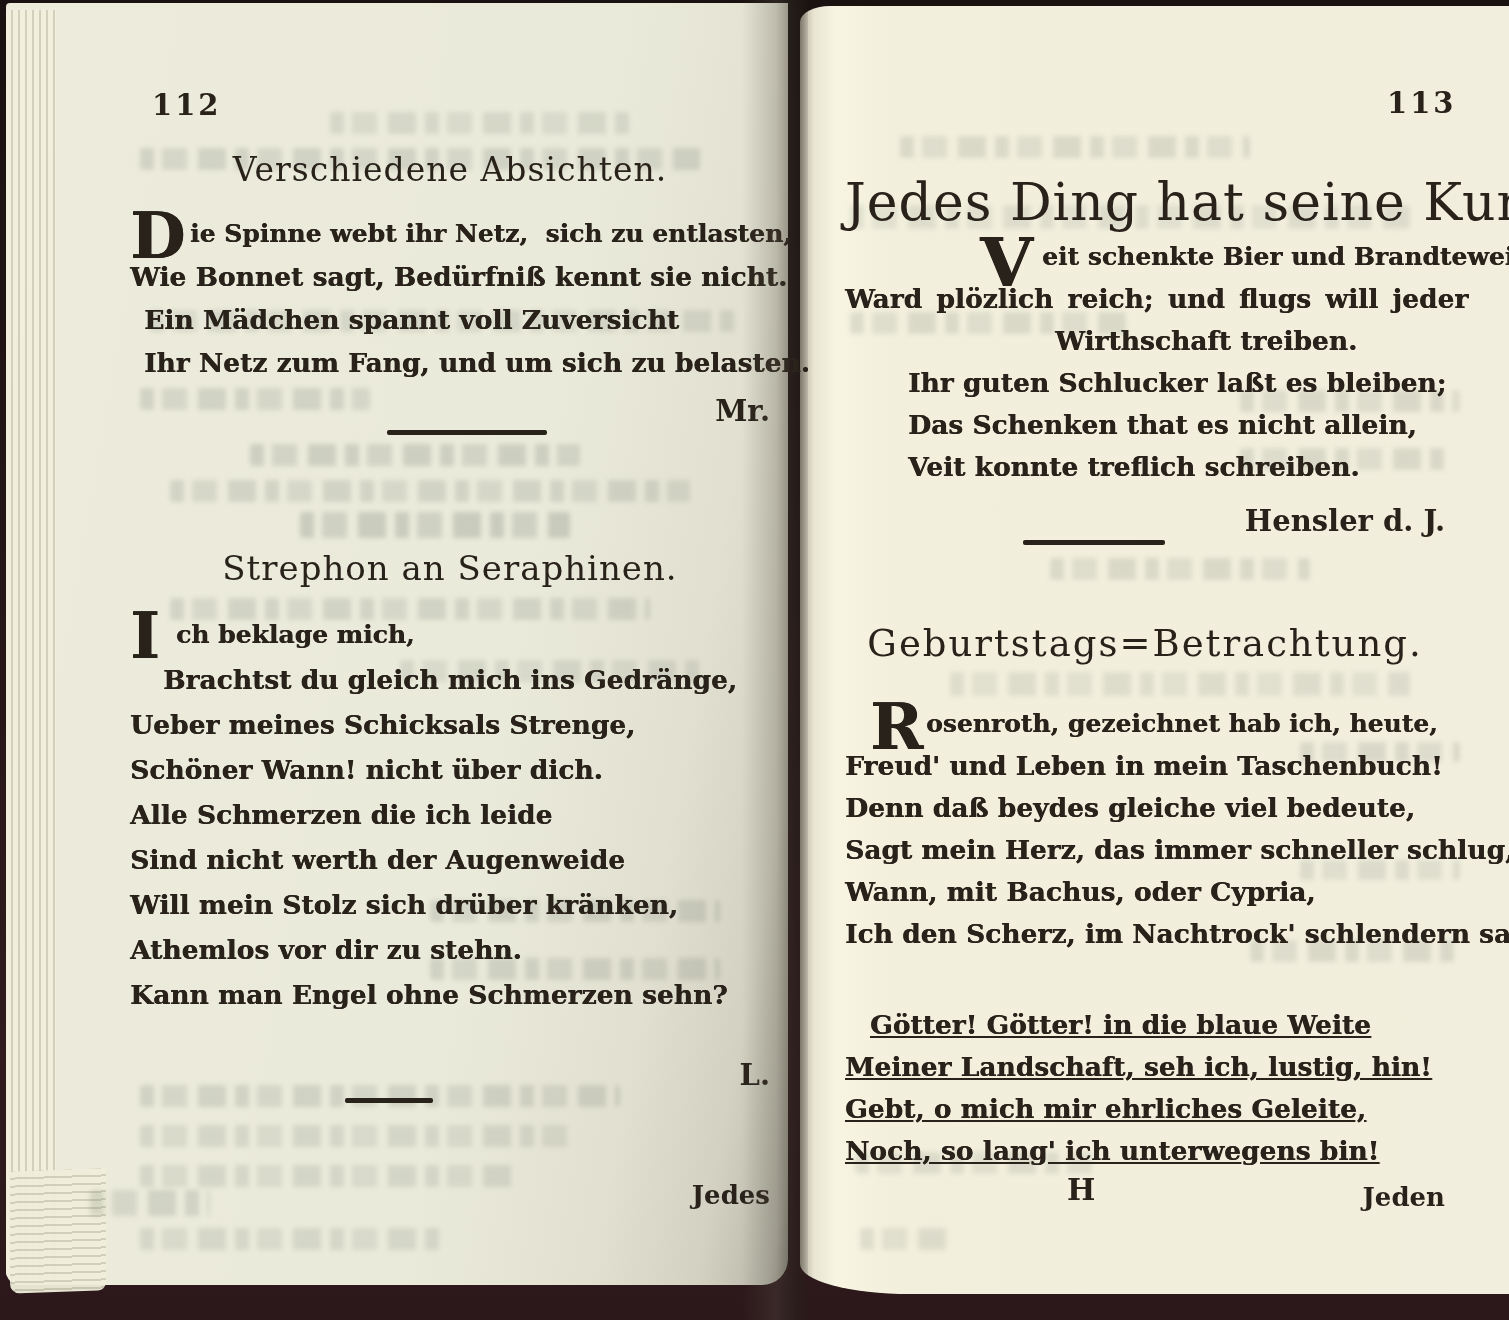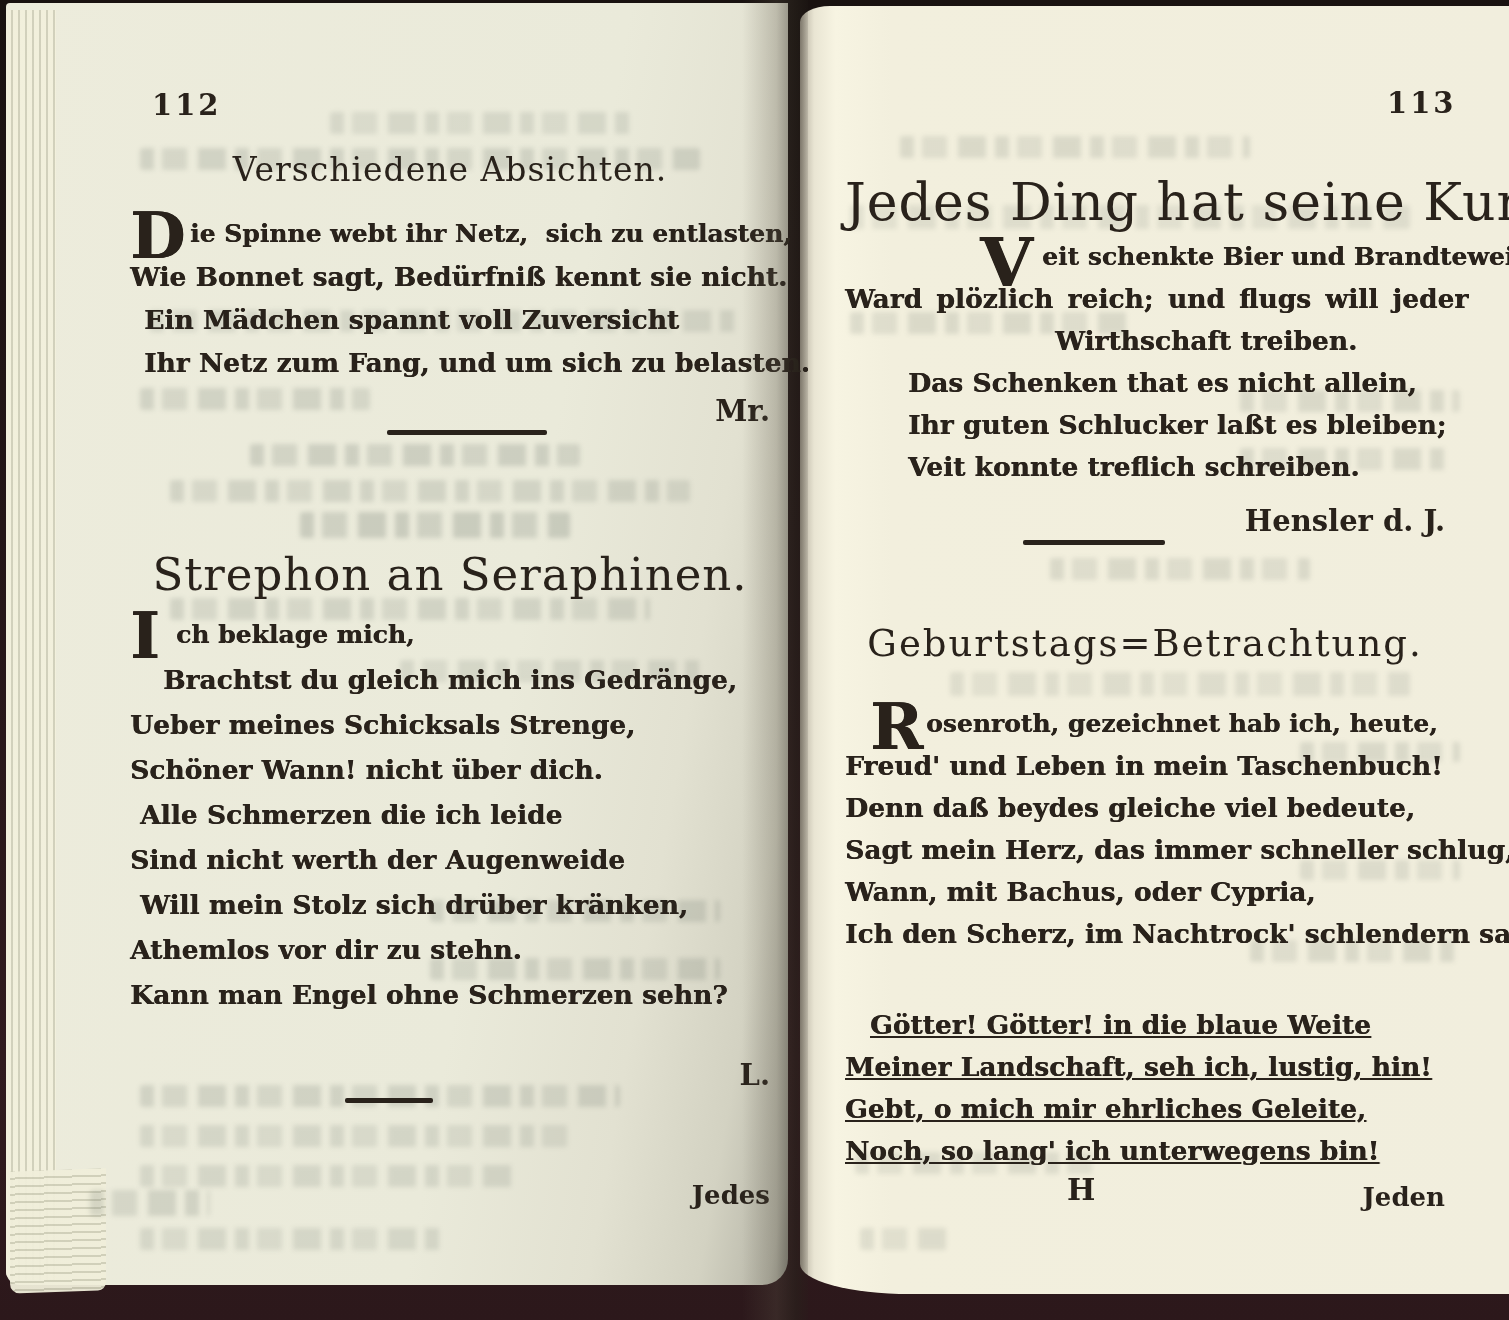--- a/index.html
+++ b/index.html
@@ -44,21 +44,21 @@
   .block{position:absolute;left:0;width:100%;}
   .line{font-size:26.5px;font-weight:bold;line-height:43px;white-space:pre;text-shadow:.4px 0 0 currentColor;}
   .col-r .line{line-height:42px;}
   .opening{position:relative;font-weight:bold;white-space:pre;font-size:25px;text-shadow:.4px 0 0 currentColor;}
   .dropcap{position:absolute;left:0;top:-8px;font-size:64px;font-weight:bold;line-height:1;}
   .attr{position:absolute;left:0;width:100%;text-align:right;font-size:29px;font-weight:bold;white-space:pre;}
   .rule{position:absolute;background:#29221b;border-radius:2px;}
   .catchword{position:absolute;left:0;width:100%;text-align:right;font-size:26px;font-weight:bold;}
   .sig{position:absolute;font-size:30px;font-weight:bold;}
   
-  .in10{margin-left:10px;}.in14{margin-left:14px;}.in25{margin-left:25px;}
+  .in10{}.in14{margin-left:14px;}.in25{margin-left:25px;}
   .in63{margin-left:63px;}.in210{margin-left:210px;}
   .ws{word-spacing:5px;}
   
   .ghost{
     position:absolute;height:22px;filter:blur(2.5px);border-radius:3px;
     background:repeating-linear-gradient(90deg,
       rgba(104,114,104,.5) 0 14px,rgba(104,114,104,0) 14px 22px,
       rgba(104,114,104,.42) 22px 47px,rgba(104,114,104,0) 47px 58px,
       rgba(104,114,104,.5) 58px 86px,rgba(104,114,104,0) 86px 95px);
   }
@@ -112,21 +112,21 @@
     <div class="block" style="top:212px;">
       <div class="line opening" style="padding-left:60px;font-size:25px;line-height:43px;"><span class="dropcap">D</span><span>ie Spinne webt ihr Netz,  sich zu entlasten,</span></div>
       <div class="line">Wie Bonnet sagt, Bedürfniß kennt sie nicht.</div>
       <div class="line in14">Ein Mädchen spannt voll Zuversicht</div>
       <div class="line in14">Ihr Netz zum Fang, und um sich zu belasten.</div>
     </div>
 
     <div class="attr" style="top:394px;padding-right:88px;">Mr.</div>
     <div class="rule" style="left:257px;top:430px;width:160px;height:5px;"></div>
 
-    <div class="title" style="top:548px;font-size:45px;">Strephon an Seraphinen.</div>
+    <div class="title" style="top:548px;font-size:34px;">Strephon an Seraphinen.</div>
 
     <div class="block" style="top:612px;">
       <div class="line opening" style="padding-left:46px;line-height:45px;"><span class="dropcap">I</span><span>ch beklage mich,</span></div>
       <div class="line" style="line-height:45px;text-align:center;">Brachtst du gleich mich ins Gedränge,</div>
       <div class="line" style="line-height:45px;">Ueber meines Schicksals Strenge,</div>
       <div class="line" style="line-height:45px;">Schöner Wann! nicht über dich.</div>
       <div class="line in10" style="line-height:45px;">Alle Schmerzen die ich leide</div>
       <div class="line" style="line-height:45px;">Sind nicht werth der Augenweide</div>
       <div class="line in10" style="line-height:45px;">Will mein Stolz sich drüber kränken,</div>
       <div class="line" style="line-height:45px;">Athemlos vor dir zu stehn.</div>
@@ -142,22 +142,22 @@
   <div class="pagenum" style="left:1387px;top:86px;text-align:center;">113</div>
 
   <div class="col col-r">
 
     <div class="title" style="top:172px;font-size:52px;">Jedes Ding hat seine Kunst.</div>
 
     <div class="block" style="top:236px;">
       <div class="line opening" style="margin-left:135px;padding-left:62px;line-height:42px;"><span class="dropcap" style="font-size:68px;">V</span><span>eit schenkte Bier und Brandtewein</span></div>
       <div class="line ws">Ward plözlich reich; und flugs will jeder</div>
       <div class="line in210">Wirthschaft treiben.</div>
+      <div class="line in63">Ihr guten Schlucker laßt es bleiben;</div>
       <div class="line in63">Das Schenken that es nicht allein,</div>
-      <div class="line in63">Ihr guten Schlucker laßt es bleiben;</div>
       <div class="line in63">Veit konnte treflich schreiben.</div>
     </div>
 
     <div class="attr" style="top:504px;padding-right:92px;">Hensler d. J.</div>
     <div class="rule" style="left:178px;top:540px;width:142px;height:5px;"></div>
 
     <div class="title" style="top:622px;font-size:37px;letter-spacing:2px;">Geburtstags=Betrachtung.</div>
 
     <div class="block" style="top:703px;">
       <div class="line opening" style="margin-left:25px;padding-left:56px;line-height:42px;"><span class="dropcap">R</span><span>osenroth, gezeichnet hab ich, heute,</span></div>

